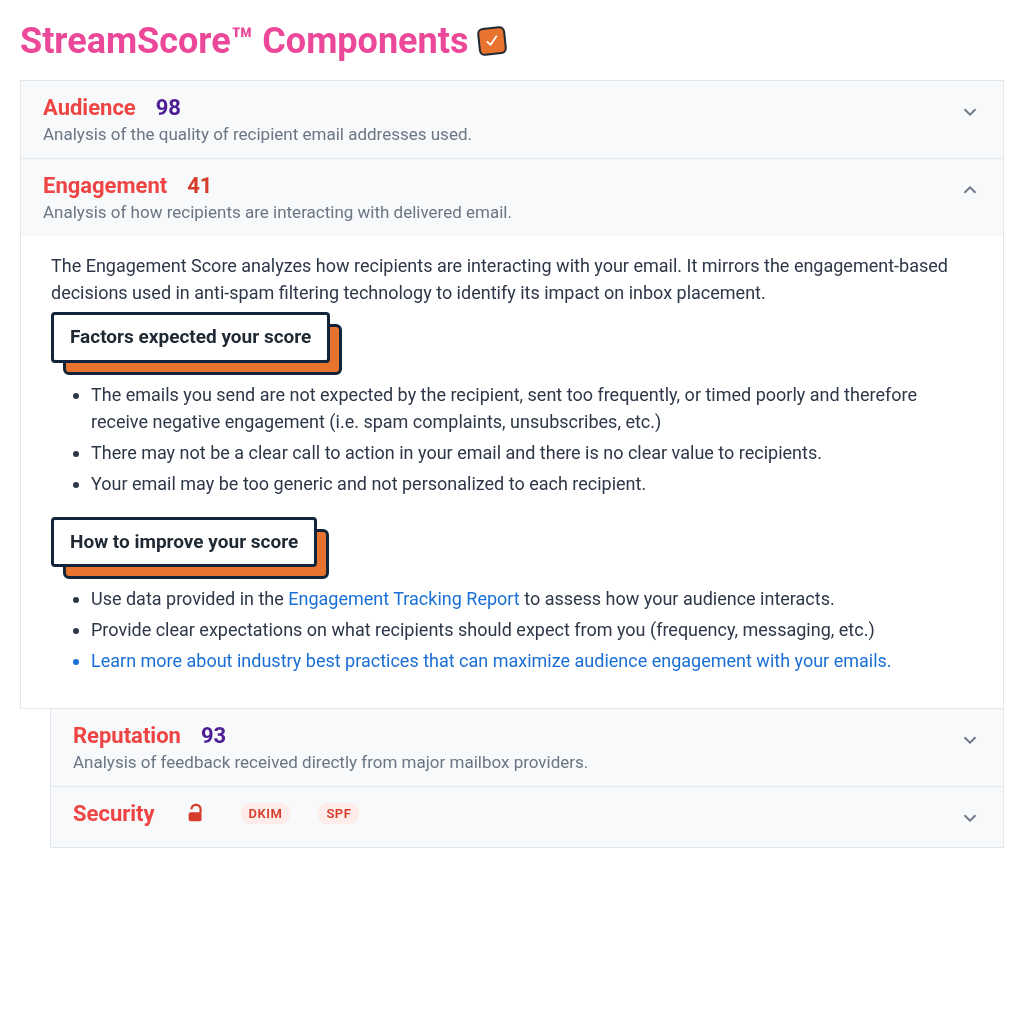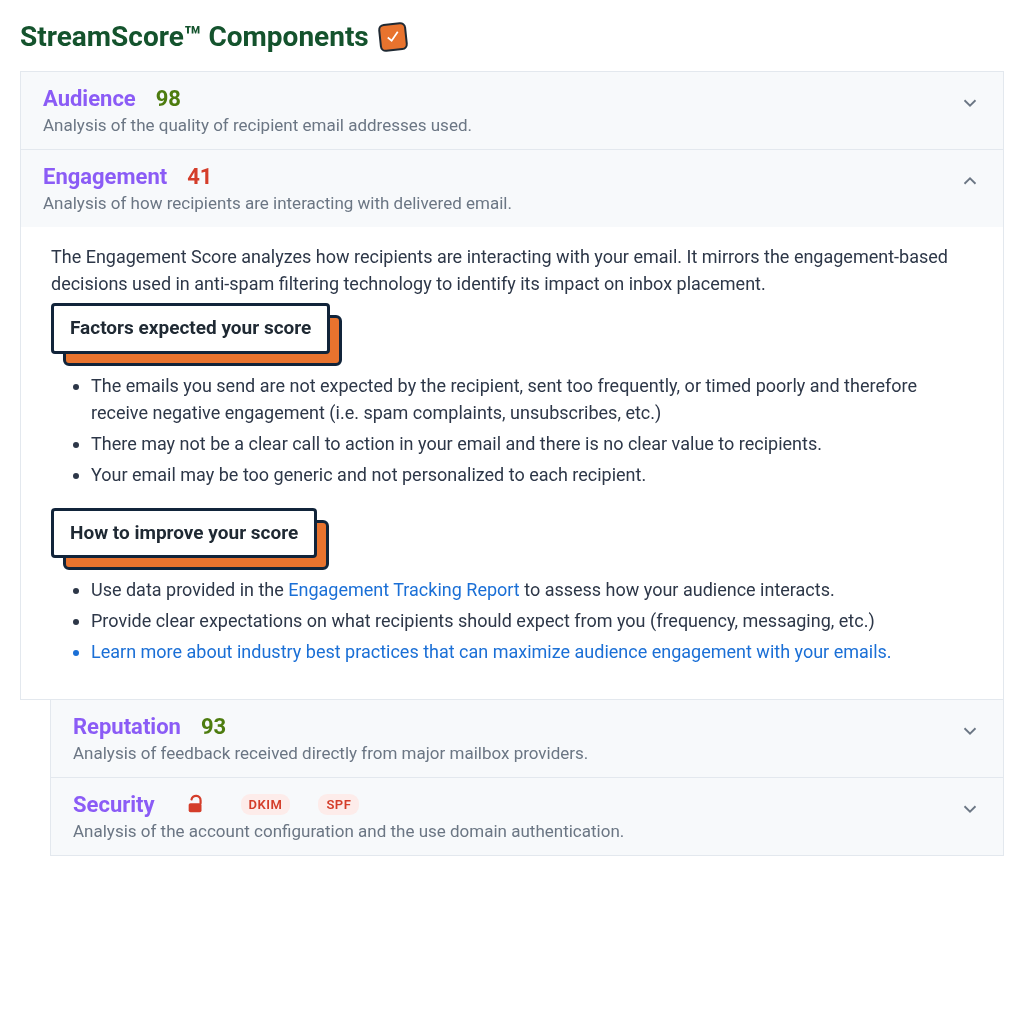--- a/index.html
+++ b/index.html
@@ -4,23 +4,23 @@
 <style>
   * { box-sizing: border-box; margin: 0; padding: 0; }
   body {
     font-family: -apple-system, BlinkMacSystemFont, "Segoe UI", Roboto, "Helvetica Neue", Arial, sans-serif;
     background: #ffffff;
     color: #2d3748;
     width: 1024px;
     padding: 20px 20px 0 20px;
   }
   .page-title {
-    font-size: 28px;
-    font-weight: 700;
-    color: #14532d;
+    font-size: 36px;
+    font-weight: 700;
+    color: #ec4899;
     margin-bottom: 18px;
     display: flex;
     align-items: center;
     gap: 10px;
   }
   .title-badge {
     display: inline-flex;
     width: 28px;
     height: 28px;
     background: #e8732e;
@@ -49,27 +49,27 @@
   }
   .panel-header .left { flex: 1; }
   .panel-title-row {
     display: flex;
     align-items: center;
     gap: 20px;
   }
   .panel-title {
     font-size: 22px;
     font-weight: 700;
-    color: #8b5cf6;
+    color: #ef4444;
   }
   .panel-score {
     font-size: 22px;
     font-weight: 700;
   }
-  .score-green { color: #4d7c0f; }
+  .score-green { color: #4c1d95; }
   .score-red { color: #d43d2a; }
   .panel-desc {
     font-size: 17px;
     color: #6b7684;
     margin-top: 4px;
   }
   .chevron {
     color: #6b7684;
     margin-top: 6px;
   }
@@ -239,21 +239,20 @@
         <span class="panel-title">Security</span>
         <span class="lock-icon">
           <svg width="22" height="22" viewBox="0 0 24 24" fill="#d43d2a">
               <path d="M17 10V7a5 5 0 0 0-9.9-1" stroke="#d43d2a" stroke-width="2.4" fill="none" stroke-linecap="round"></path>
               <rect x="4" y="10" width="14" height="10" rx="2"></rect>
             </svg>
         </span>
         <span class="tag">DKIM</span>
         <span class="tag">SPF</span>
       </div>
-      <div class="panel-desc">Analysis of the account configuration and the use domain authentication.</div>
     </div>
     <span class="chevron">
       <svg width="22" height="22" viewBox="0 0 24 24" fill="none" stroke="currentColor" stroke-width="2">
           <polyline points="6 9 12 15 18 9"></polyline>
         </svg>
     </span>
   </div>
 </div>
 
 </body></html>

